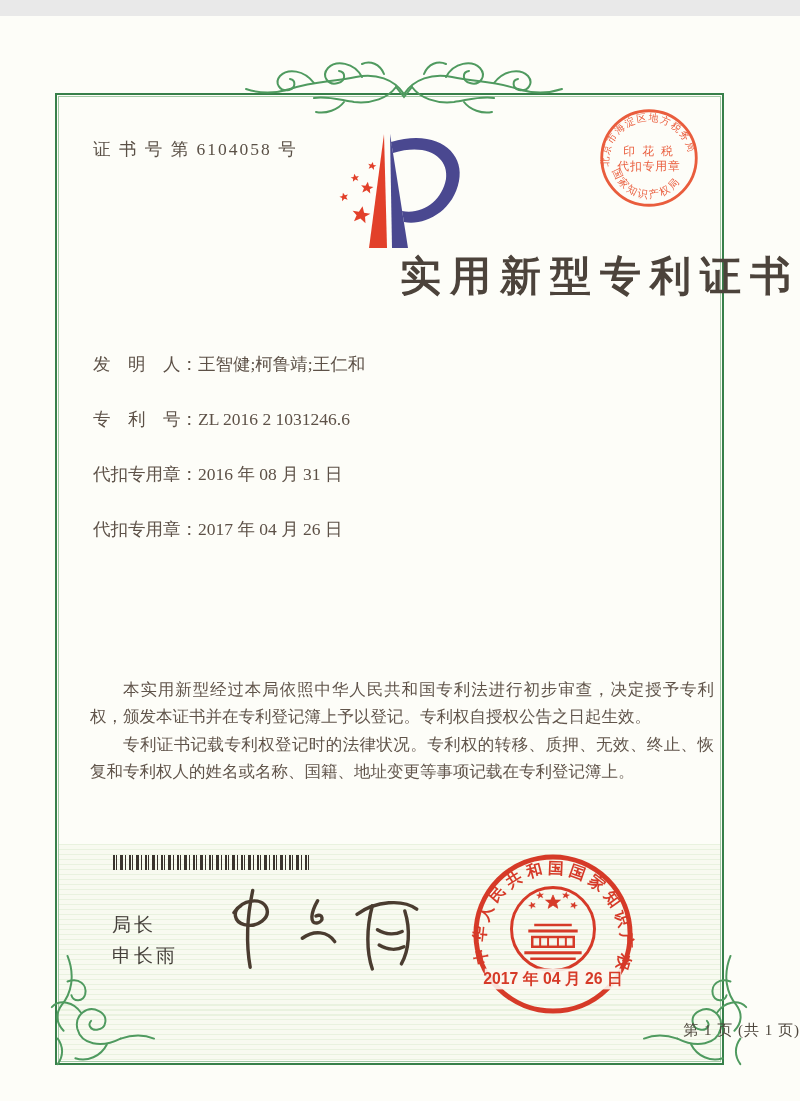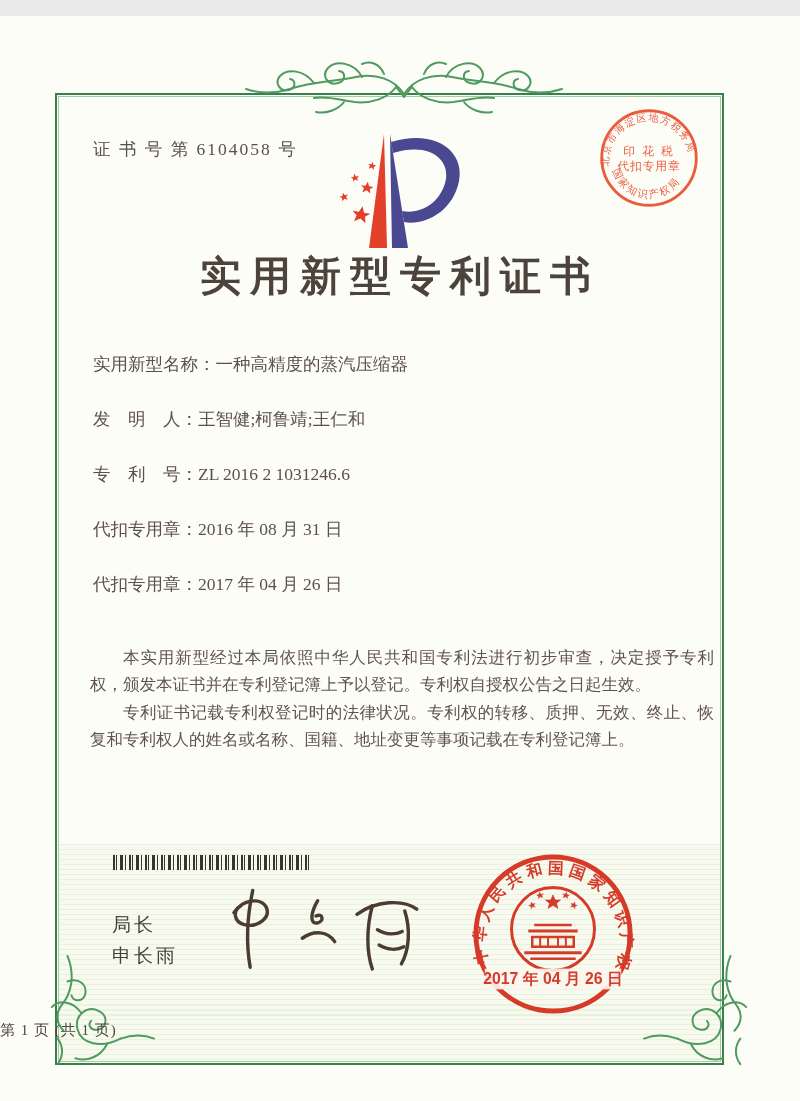--- a/index.html
+++ b/index.html
@@ -13,41 +13,41 @@
     border:2px solid #37804a;}
   .frame::after{content:"";position:absolute;inset:1px;border:1px solid #a3c9a6;}
   .stripes{position:absolute;left:58px;top:828px;width:662px;height:216px;
     background:repeating-linear-gradient(180deg,#e9f2df 0 1.5px,#f8faf0 1.5px 5px);}
   .ornament{position:absolute;pointer-events:none;}
   .ornament svg{display:block;}
   
   .cert-no{position:absolute;left:93px;top:121px;font-size:17.5px;letter-spacing:2px;color:#5a5046;}
   .logo{position:absolute;left:328px;top:110px;}
   .tax-stamp{position:absolute;left:597px;top:90px;opacity:.92;}
-  .title{position:absolute;left:0;top:233px;width:800px;text-align:center;
+  .title{position:absolute;left:0;top:233px;width:800px;text-align:right;
     font-size:41px;letter-spacing:9px;font-weight:600;color:#4c433b;}
   
   .fields{position:absolute;left:93px;top:336px;width:560px;}
   .field-row{height:55px;font-size:17.5px;white-space:nowrap;}
   .f-label{color:#5d5147;}
   .f-value{color:#5d5147;}
   
-  .body-text{position:absolute;left:90px;top:628px;width:624px;}
+  .body-text{position:absolute;left:90px;top:660px;width:624px;}
   .body-text p{margin:0;text-indent:2em;font-size:16.5px;line-height:27.4px;
     text-align:justify;color:#60544a;}
   
   .barcode{position:absolute;left:113px;top:839px;width:197px;height:15px;
     background:
       repeating-linear-gradient(90deg,#39332d 0 2px,transparent 2px 3px,#39332d 3px 4px,transparent 4px 7px,#39332d 7px 10px,transparent 10px 12px,#39332d 12px 13px,transparent 13px 16px);}
   .director{position:absolute;left:112px;top:893px;
     font-family:"Liberation Sans","DejaVu Sans",sans-serif;
     font-size:19px;font-weight:400;letter-spacing:3px;line-height:31px;color:#45403a;}
   .signature{position:absolute;left:222px;top:864px;}
   .seal{position:absolute;left:469px;top:834px;}
-  .footer{position:absolute;left:0;top:1005px;width:800px;text-align:left;
+  .footer{position:absolute;left:0;top:1005px;width:800px;text-align:right;
     font-size:15px;letter-spacing:1px;color:#4e473d;}
   .g-stroke{stroke:#4f9a5f;stroke-width:2;fill:none;stroke-linecap:round;}
 </style>
 </head>
 <body>
 
 <div class="page">
 
   <div class="stripes"></div>
 
@@ -133,23 +133,20 @@
         <textPath href="#arcBot" startOffset="2">国家知识产权局</textPath>
       </text>
       <text x="55" y="52" text-anchor="middle" font-size="12.5" fill="#e8502e" letter-spacing="2" font-family="Liberation Sans, sans-serif">印 花 税</text>
       <text x="55" y="68" text-anchor="middle" font-size="12.5" fill="#e8502e" letter-spacing="1" font-family="Liberation Sans, sans-serif">代扣专用章</text>
     </svg>
   </div>
 
   <div class="title">实用新型专利证书</div>
 
   <div class="fields">
-    <div class="field-row">
-      <span class="f-label">实用新型名称：</span><span class="f-value">一种高精度的蒸汽压缩器</span>
-    </div>
     <div class="field-row">
       <span class="f-label">发　明　人：</span><span class="f-value">王智健;柯鲁靖;王仁和</span>
     </div>
     <div class="field-row">
       <span class="f-label">专　利　号：</span><span class="f-value">ZL 2016 2 1031246.6</span>
     </div>
     <div class="field-row">
       <span class="f-label">代扣专用章：</span><span class="f-value">2016 年 08 月 31 日</span>
     </div>
     <div class="field-row">

